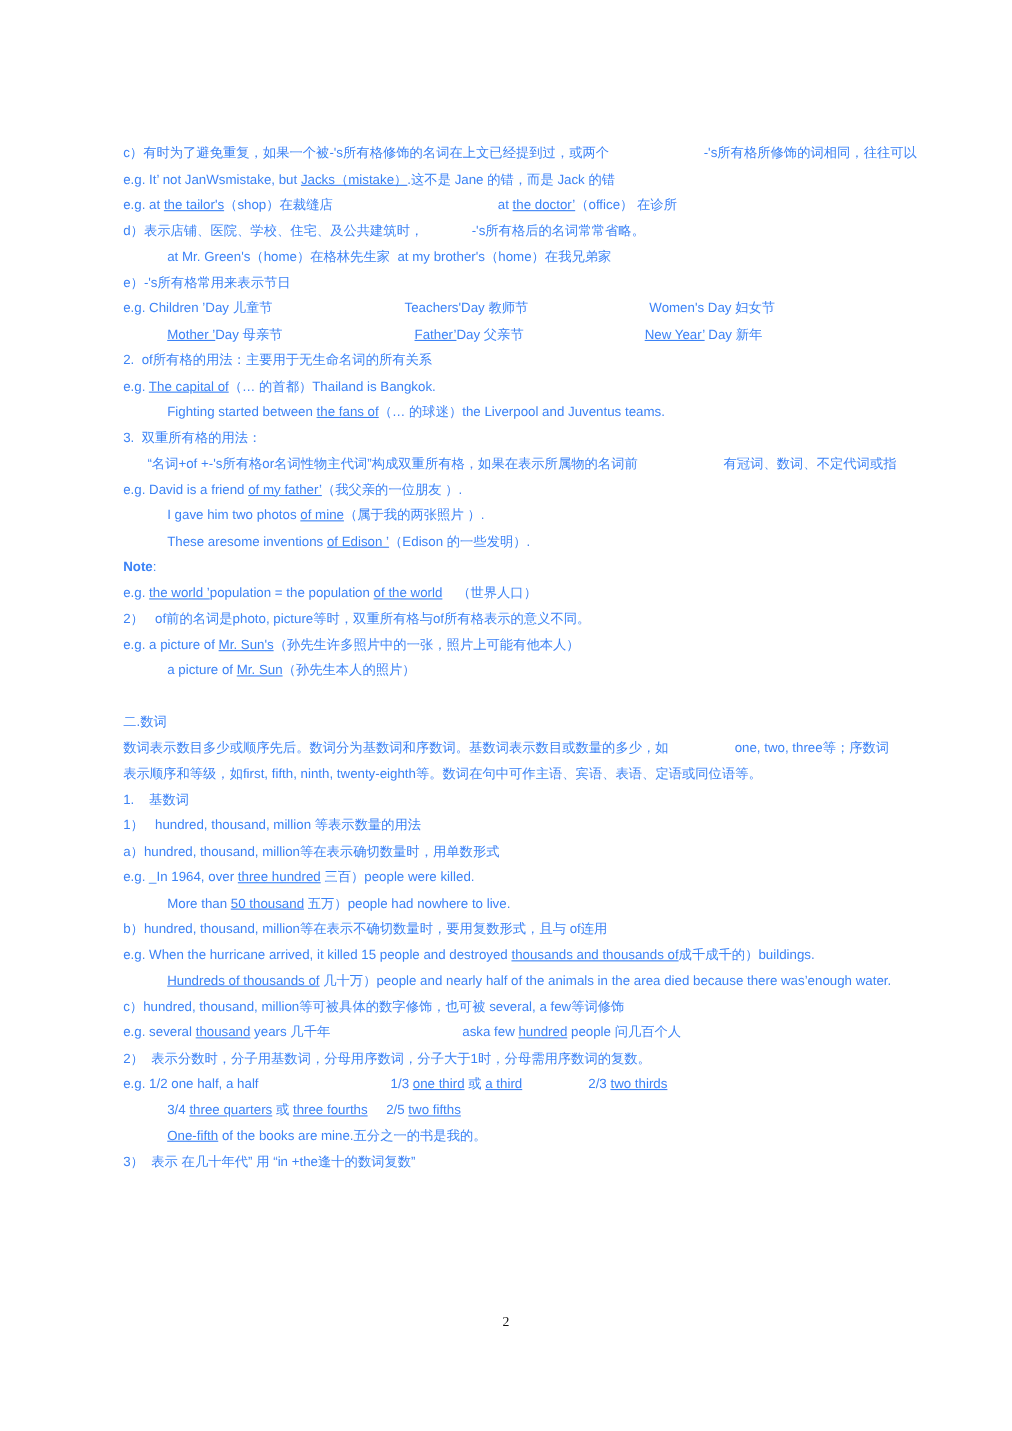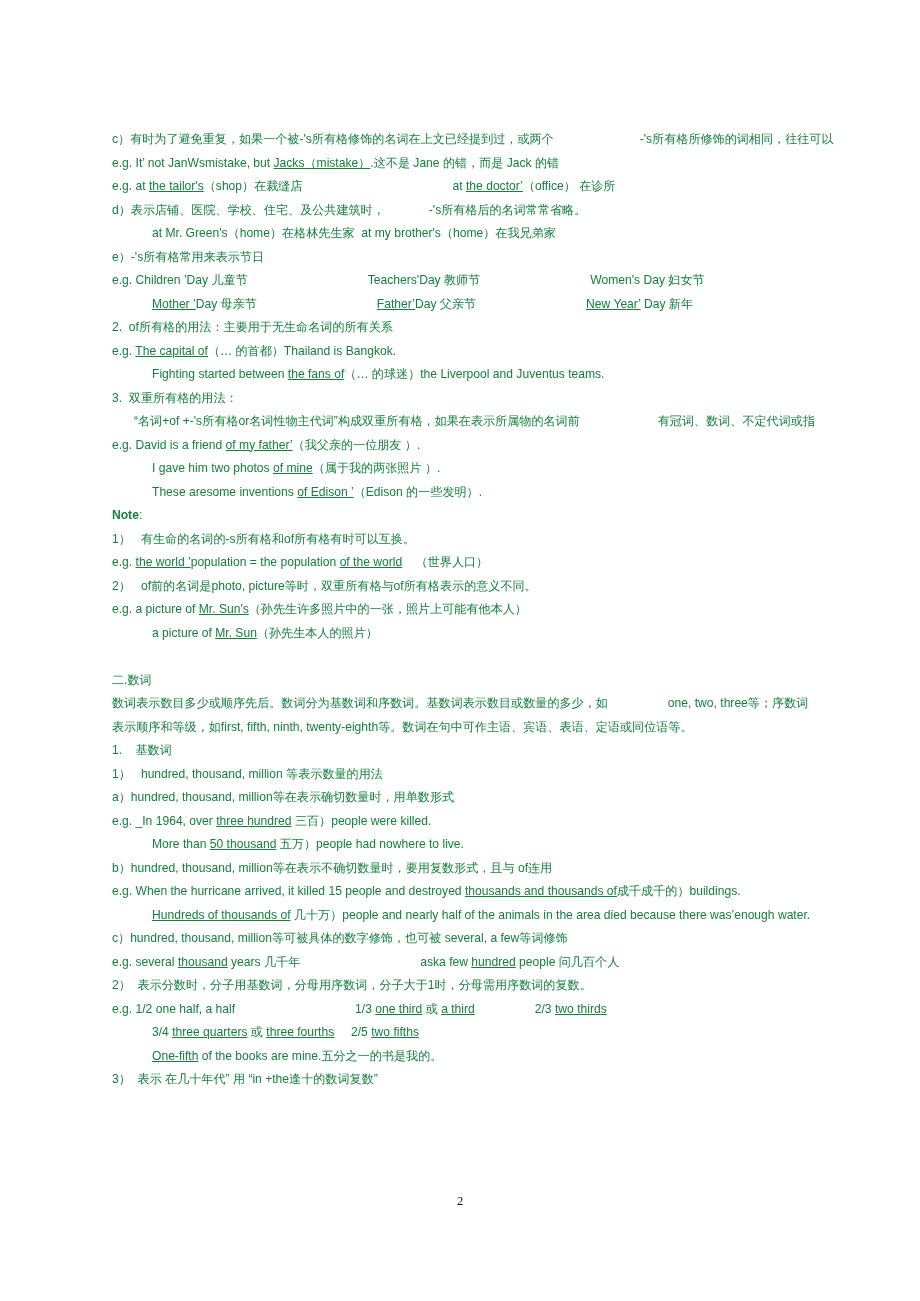--- a/index.html
+++ b/index.html
@@ -22,21 +22,21 @@
     position: absolute;
     left: 112px;
     top: 128px;
     width: 700px;
   }
   .ln {
     font-size: 12.1px;
     line-height: 23.5px;
     white-space: pre;
     letter-spacing: 0px;
-    color: #15803d;
+    color: #3b82f6;
   }
   .ind1 { padding-left: 0px; }
   .ind2 { padding-left: 22px; }
   .ind3 { padding-left: 40px; }
   .u { text-decoration: underline; text-underline-offset: 1px; }
   .b { font-weight: bold; margin-top: 15px; }
   .pagenum {
     position: absolute;
     left: 0;
     top: 1194px;
@@ -70,21 +70,20 @@
       <div class="ln ind3"><span class="u">Mother ’</span><span>Day 母亲节</span><span class="sp-c">     </span><span class="u">Father’</span><span>Day 父亲节</span><span class="sp-d">     </span><span class="u">New Year’</span><span> Day 新年</span></div>
       <div class="ln ind1"><span>2.  of所有格的用法：主要用于无生命名词的所有关系</span></div>
       <div class="ln ind1"><span>e.g. </span><span class="u">The capital of</span><span>（… 的首都）Thailand is Bangkok.</span></div>
       <div class="ln ind3"><span>Fighting started between </span><span class="u">the fans of</span><span>（… 的球迷）the Liverpool and Juventus teams.</span></div>
       <div class="ln ind1"><span>3.  双重所有格的用法：</span></div>
       <div class="ln ind2"><span>“名词+of +-'s所有格or名词性物主代词”构成双重所有格，如果在表示所属物的名词前</span><span class="sp-f">        </span><span>有冠词、数词、不定代词或指</span></div>
       <div class="ln ind1"><span>e.g. David is a friend </span><span class="u">of my father’</span><span>（我父亲的一位朋友 ）.</span></div>
       <div class="ln ind3"><span>I gave him two photos </span><span class="u">of mine</span><span>（属于我的两张照片 ）.</span></div>
       <div class="ln ind3"><span>These aresome inventions </span><span class="u">of Edison ’</span><span>（Edison 的一些发明）.</span></div>
       <div class="ln ind1"><span class="b">Note</span><span>:</span></div>
-      <div class="ln ind1"><span>1）   有生命的名词的-s所有格和of所有格有时可以互换。</span></div>
       <div class="ln ind1"><span>e.g. </span><span class="u">the world ’</span><span>population = the population </span><span class="u">of the world</span><span>    （世界人口）</span></div>
       <div class="ln ind1"><span>2）   of前的名词是photo, picture等时，双重所有格与of所有格表示的意义不同。</span></div>
       <div class="ln ind1"><span>e.g. a picture of </span><span class="u">Mr. Sun's</span><span>（孙先生许多照片中的一张，照片上可能有他本人）</span></div>
       <div class="ln ind3"><span>a picture of </span><span class="u">Mr. Sun</span><span>（孙先生本人的照片）</span></div>
       <div class="ln ind1">&nbsp;</div>
       <div class="ln ind1"><span>二.数词</span></div>
       <div class="ln ind1"><span>数词表示数目多少或顺序先后。数词分为基数词和序数词。基数词表示数目或数量的多少，如</span><span class="sp-e">       </span><span>one, two, three等；序数词</span></div>
       <div class="ln ind1"><span>表示顺序和等级，如first, fifth, ninth, twenty-eighth等。数词在句中可作主语、宾语、表语、定语或同位语等。</span></div>
       <div class="ln ind1"><span>1.    基数词</span></div>
       <div class="ln ind1"><span>1）   hundred, thousand, million 等表示数量的用法</span></div>

